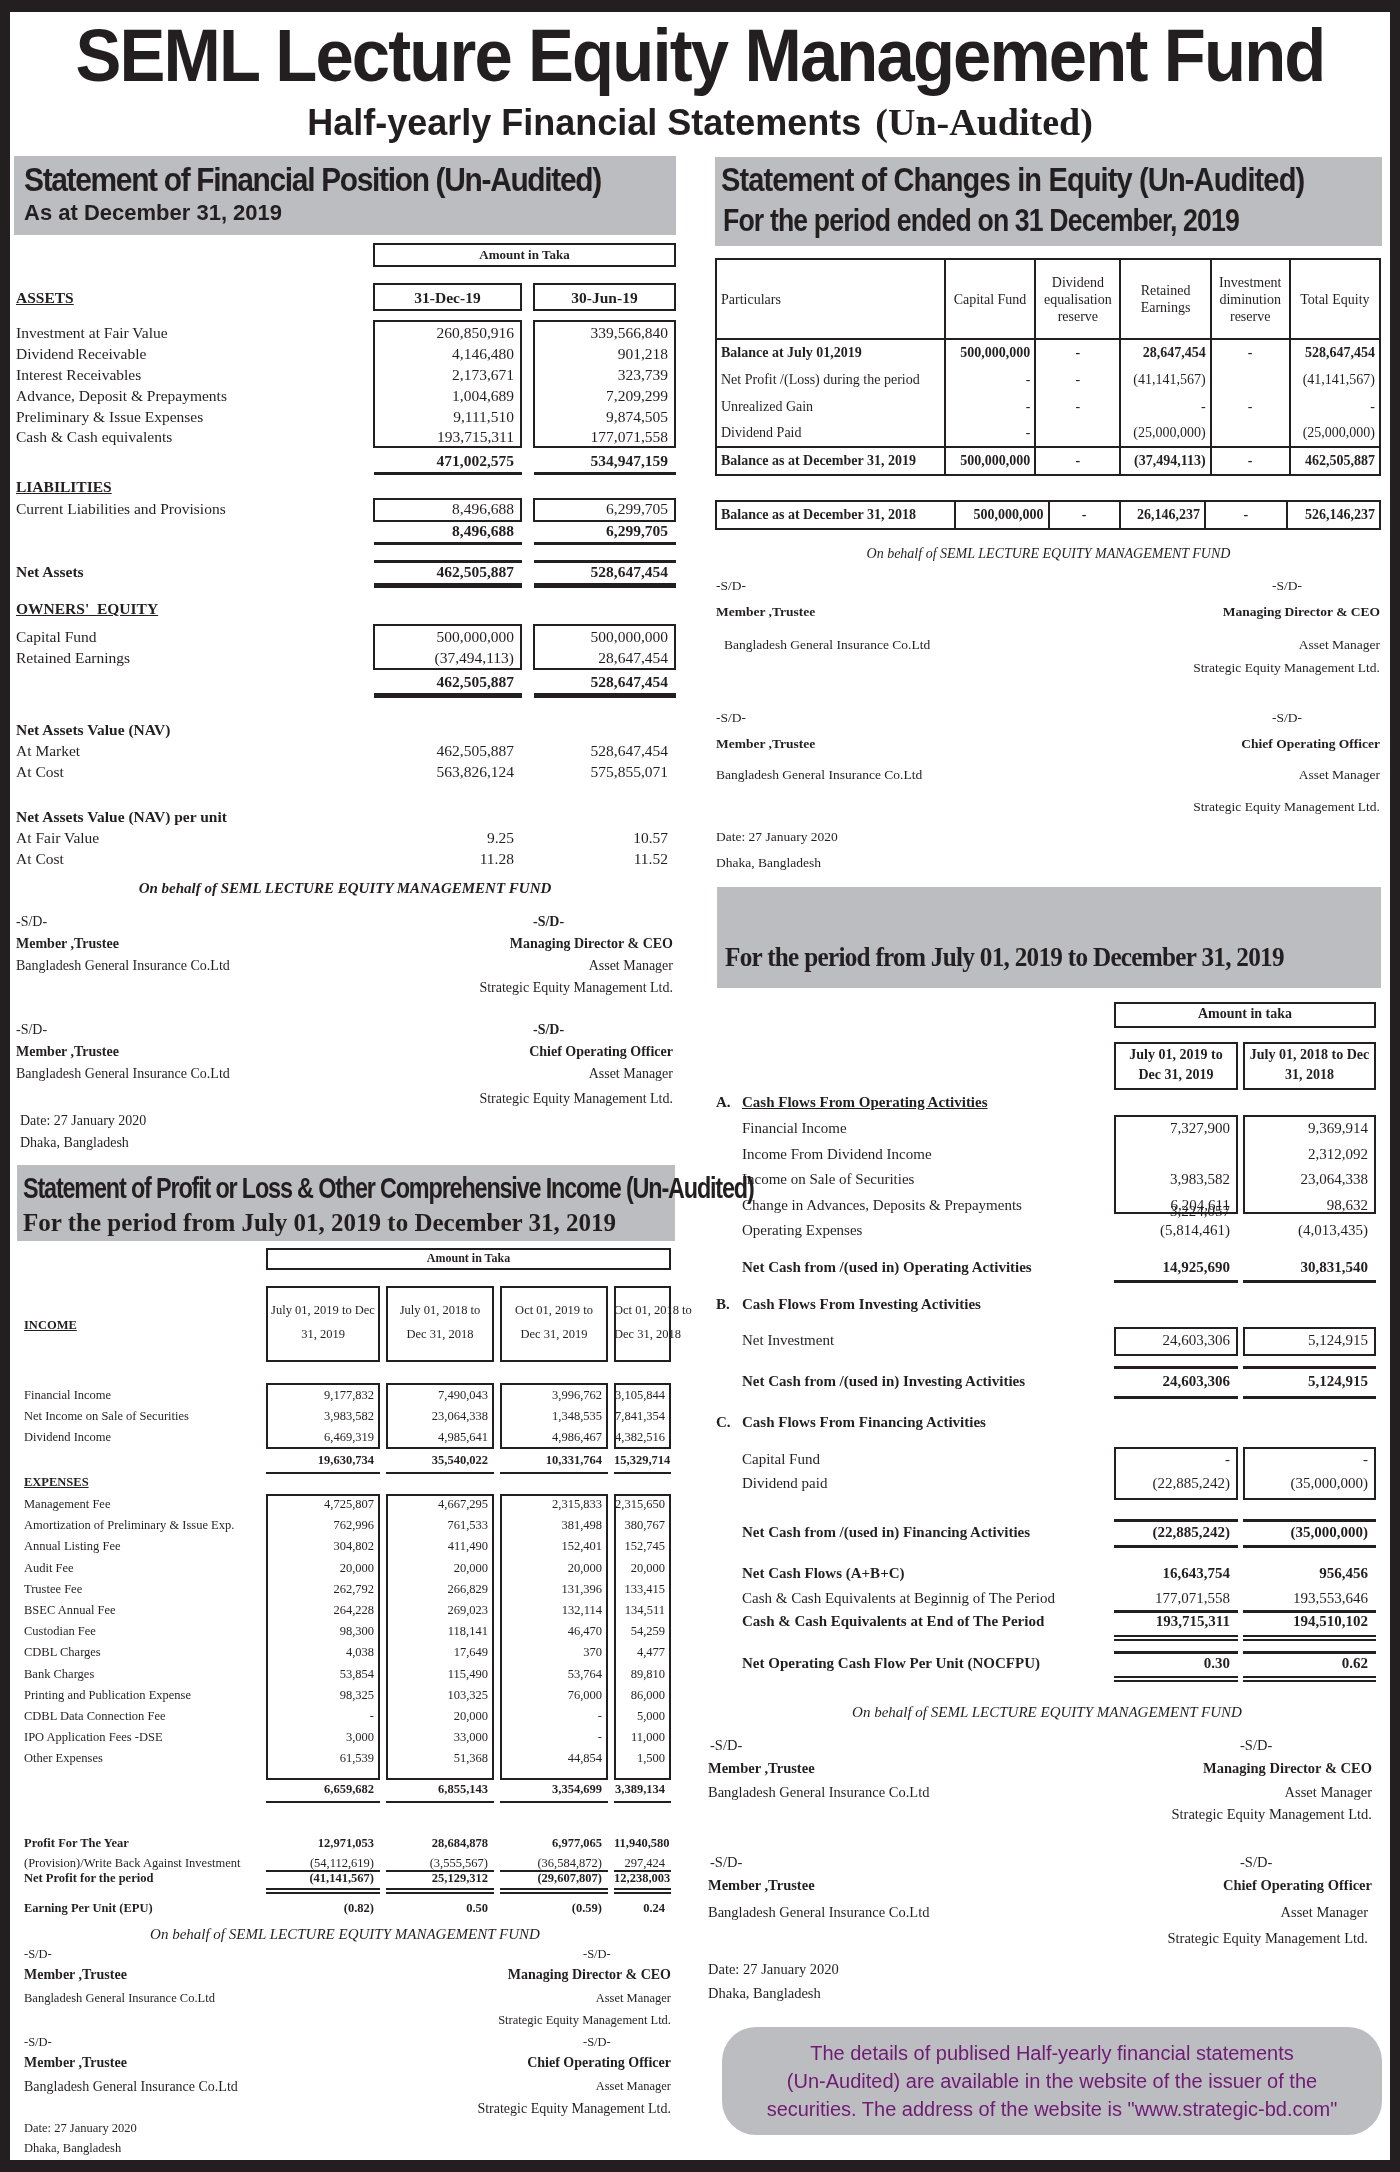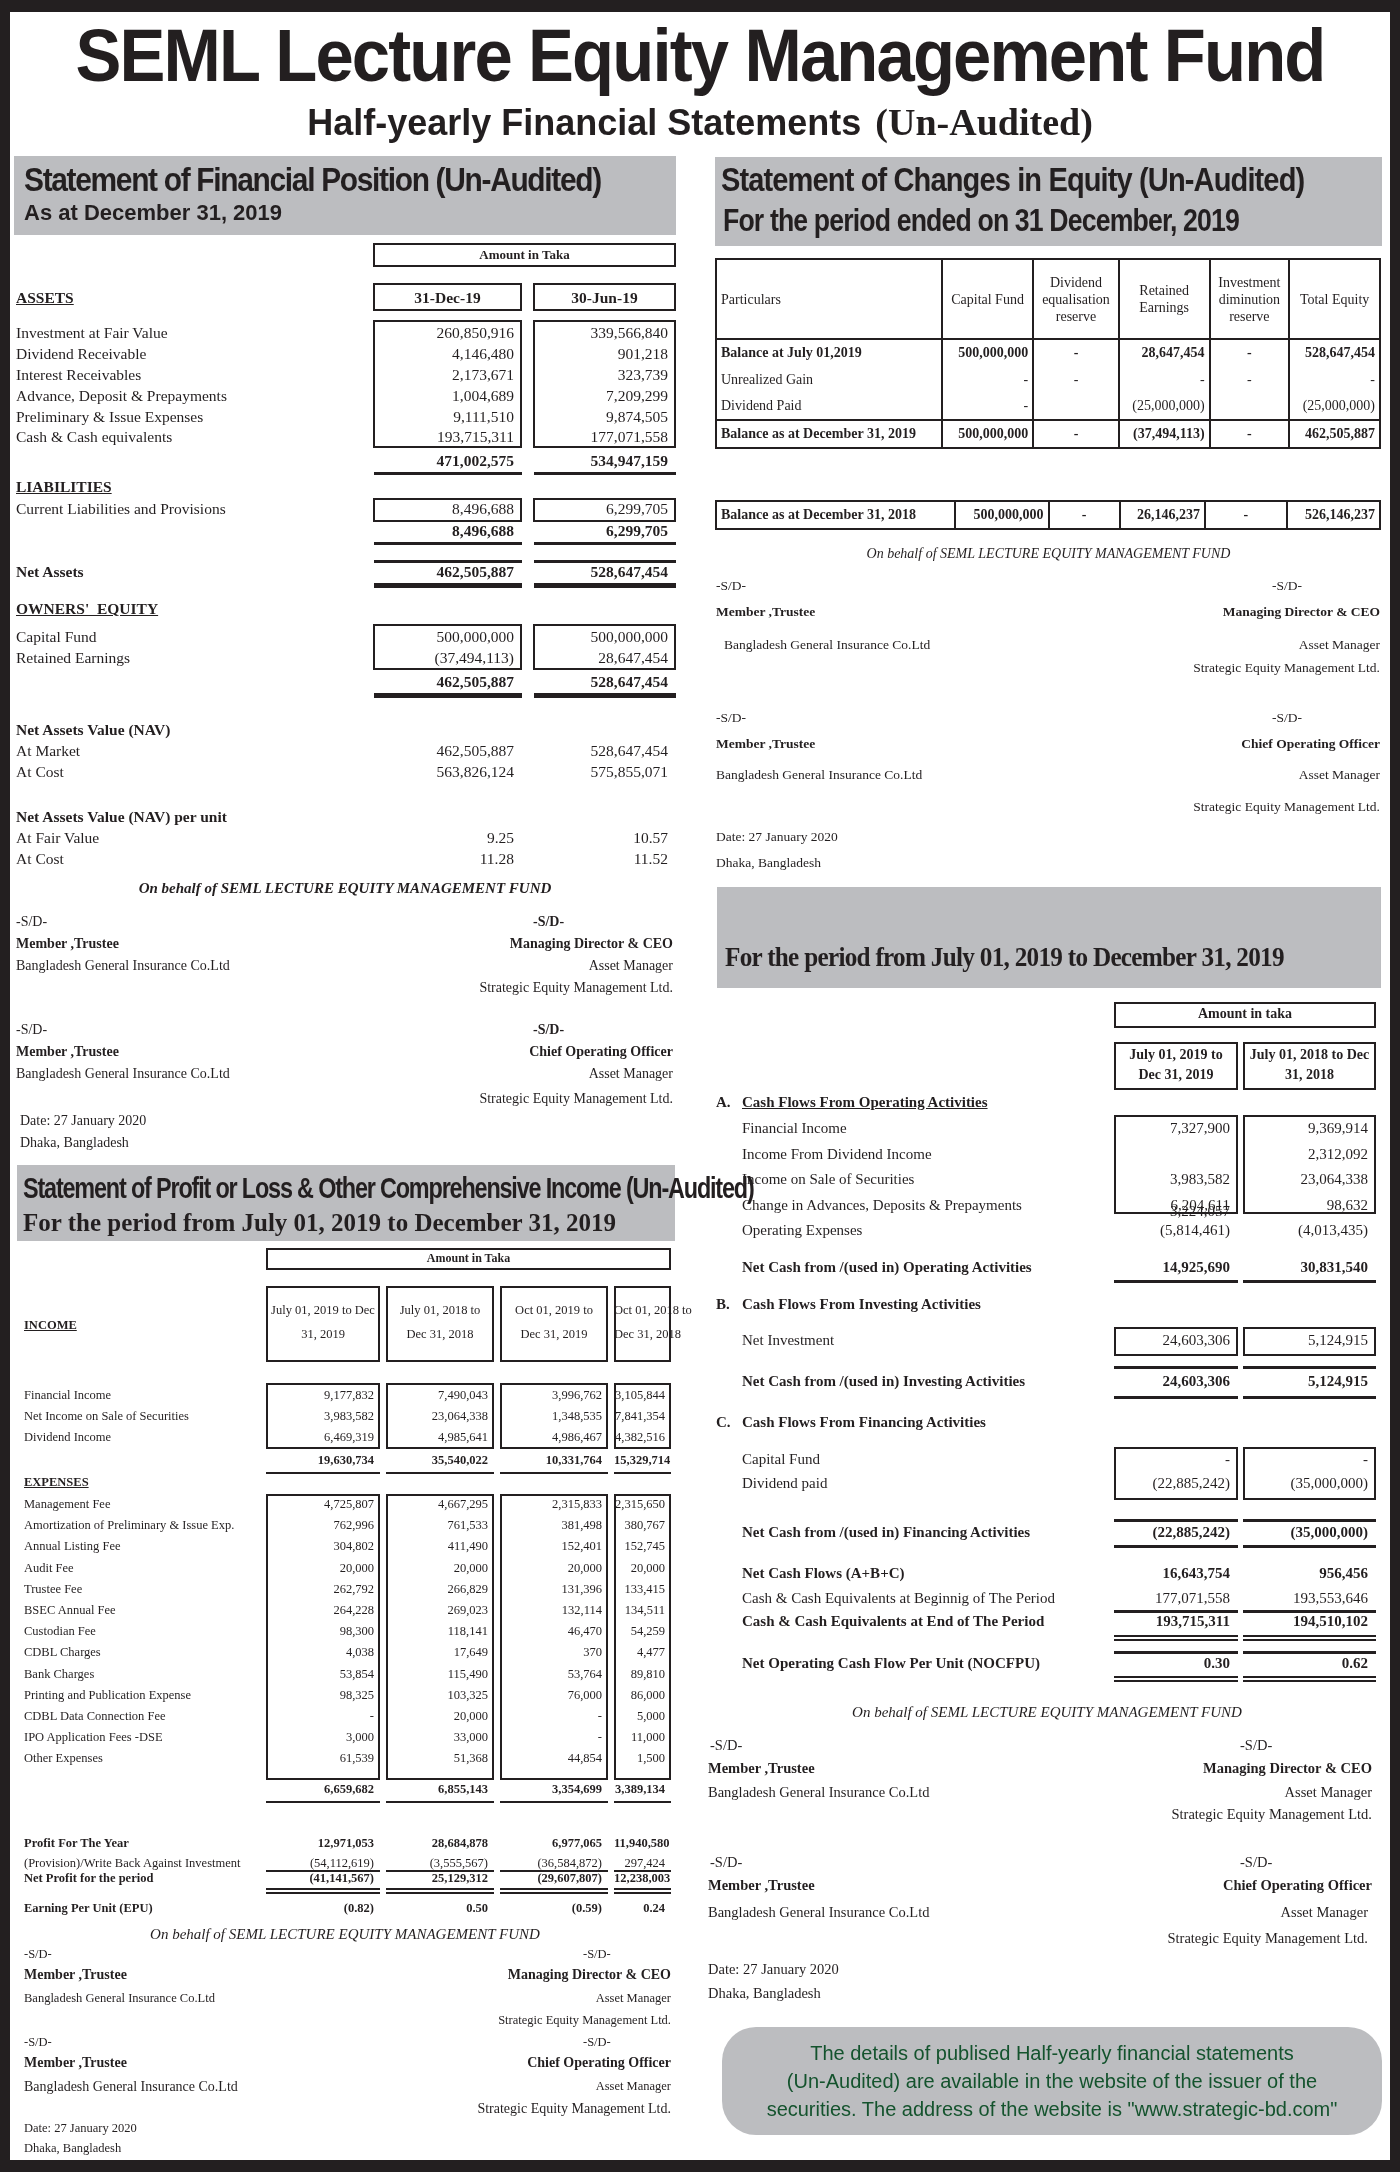--- a/index.html
+++ b/index.html
@@ -42,21 +42,21 @@
   table.ce td, table.ce th { border-left: 2px solid #231f20; border-right: 2px solid #231f20; padding: 0 4px; height: 27px; white-space: nowrap; }
   table.ce thead th { border: 2px solid #231f20; font-weight: 400; height: 80px; line-height: 17px; }
   table.ce tbody td { text-align: right; }
   table.ce tbody td.p { text-align: left; }
   table.ce tbody td.d { text-align: center; }
   table.ce tr.bal td { font-weight: 700; border-top: 2px solid #231f20; border-bottom: 2px solid #231f20; height: 28px; }
   table.ce2 { top: 500px; }
 
   .sig { font-size: 14px; }
   .cf { font-size: 15px; }
-  .note { position: absolute; left: 722px; top: 2027px; width: 660px; height: 108px; border-radius: 34px; background: #bcbdc0; text-align: center; font-family: "Liberation Sans", sans-serif; font-size: 20px; line-height: 28px; padding-top: 12px; color: #14532d; }
+  .note { position: absolute; left: 722px; top: 2027px; width: 660px; height: 108px; border-radius: 34px; background: #bcbdc0; text-align: center; font-family: "Liberation Sans", sans-serif; font-size: 20px; line-height: 28px; padding-top: 12px; color: #701a75; }
 </style>
 </head>
 <body>
 
 <div class="frame"></div>
 
 <div class="abs main-title">SEML Lecture Equity Management Fund</div>
 <div class="abs sub-title">
   <span class="s1">Half-yearly Financial Statements</span><span class="s2">(Un-Audited)</span>
 </div>
@@ -422,20 +422,28 @@
     </tr>
   </thead>
   <tbody id="ce-body">
       <tr class="first">
         <td class="p b">Balance at July 01,2019</td>
         <td class=" b">500,000,000</td>
         <td class="d b">-</td>
         <td class=" b">28,647,454</td>
         <td class="d b">-</td>
         <td class=" b">528,647,454</td>
+      </tr>
+      <tr>
+        <td class="p">Net Profit /(Loss) during the period</td>
+        <td>-</td>
+        <td class="d">-</td>
+        <td>(41,141,567)</td>
+        <td></td>
+        <td>(41,141,567)</td>
       </tr>
       <tr>
         <td class="p">Unrealized Gain</td>
         <td>-</td>
         <td class="d">-</td>
         <td>-</td>
         <td class="d">-</td>
         <td>-</td>
       </tr>
       <tr>

